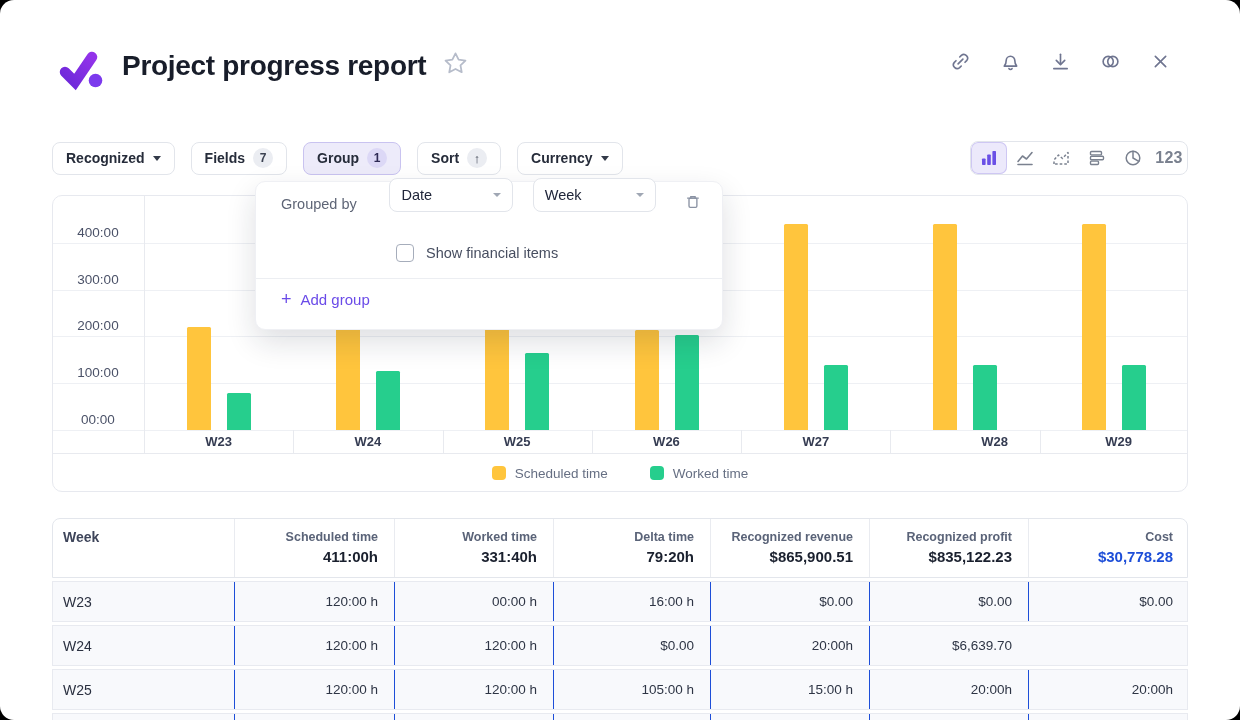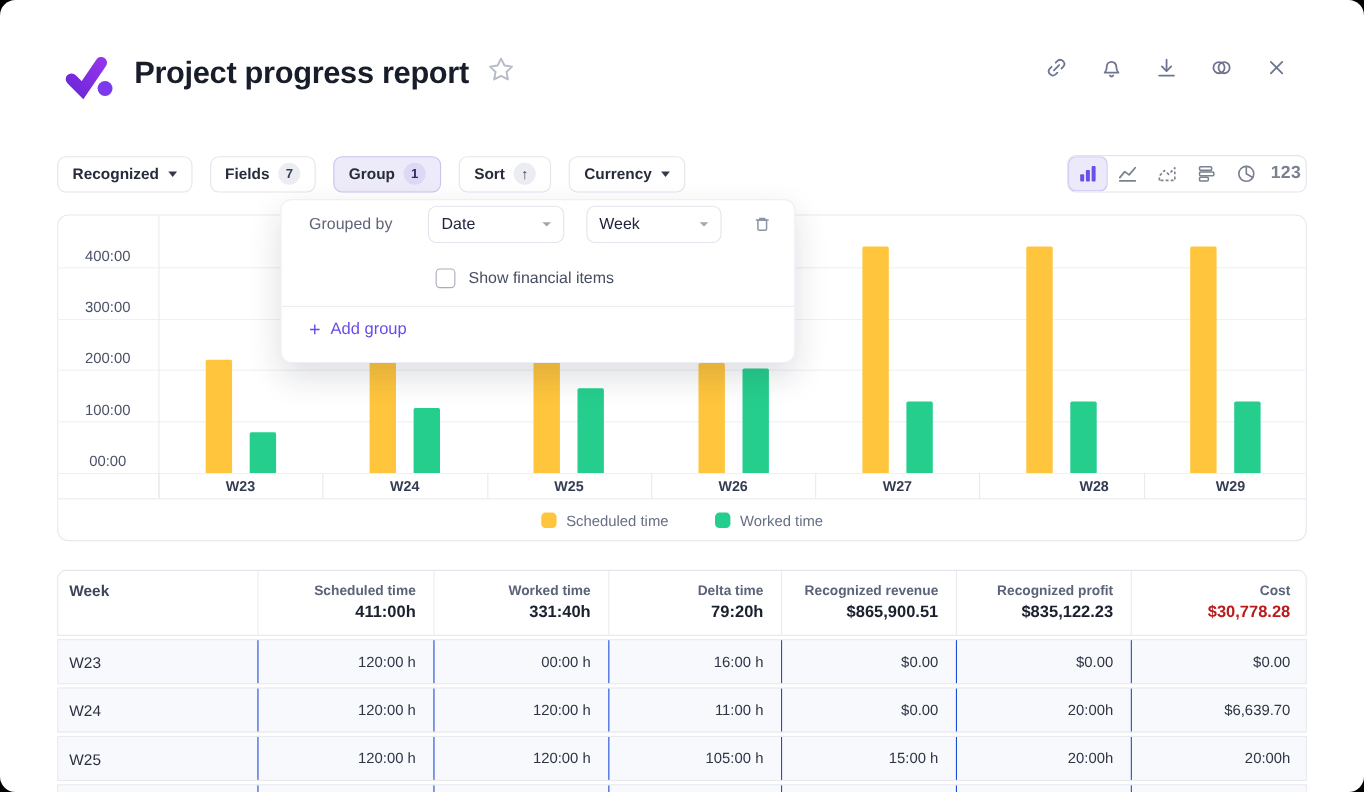--- a/index.html
+++ b/index.html
@@ -28,21 +28,21 @@
   .badge.arrow { font-size:13px; font-weight:700; }
   .viewbar { margin-left:auto; display:flex; align-items:stretch; height:34px; border:1px solid #E2E5EB; border-radius:8px; background:#fff; overflow:hidden; }
   .vcell { width:36px; display:flex; align-items:center; justify-content:center; color:#7A818F; cursor:pointer; }
   .vcell svg { width:20px; height:20px; }
   .vcell.active { background:#ECE9FB; border-radius:7px; box-shadow:inset 0 0 0 1px #CEC7F3; color:#6A50E6; }
   .vcell .num { font-size:16px; font-weight:700; letter-spacing:0.3px; }
 
   
   .popover { position:absolute; left:255px; top:181px; width:468px; height:149px; background:#fff; border-radius:10px;
              border:1px solid #EFF0F4; box-shadow:0 12px 30px rgba(23,28,50,0.14); z-index:30; }
-  .pop-row1 { position:absolute; left:25px; top:14px; right:20px; height:16px; display:flex; align-items:center;gap:10px; }
+  .pop-row1 { position:absolute; left:25px; top:14px; right:20px; height:16px; display:flex; align-items:flex-end;gap:10px; }
   .grouped-by { font-size:14.5px; color:#5E6576; width:110px; }
   .select { width:135px; height:34px; border:1px solid #E2E5EB; border-radius:8px; display:flex; align-items:center;
             padding:0 11px; font-size:14.5px; font-weight:500; color:#20263A; margin-right:10px; cursor:pointer; background:#fff; }
   .select .sc { margin-left:auto; width:0; height:0; border-left:4px solid transparent; border-right:4px solid transparent; border-top:4.5px solid #A0A7B4; }
   .trash { margin-left:8px; width:20px; height:20px; color:#8A92A3; cursor:pointer; }
   .trash svg { width:100%; height:100%; stroke:currentColor; fill:none; stroke-width:1.5; stroke-linecap:round; }
   .pop-row2 { position:absolute; left:140px; top:61px; height:20px; display:flex; align-items:center; gap:12px; }
   .checkbox { width:18px; height:18px; border:1.6px solid #A6ADBB; border-radius:4px; background:#fff; cursor:pointer; }
   .chk-label { font-size:14.5px; color:#474E60; }
   .pop-divider { position:absolute; left:0; right:0; top:96px; height:1px; background:#ECEEF2; }
@@ -299,38 +299,37 @@
         <div class="th">
           <div class="lbl">Recognized revenue</div>
           <div class="tot">$865,900.51</div>
         </div>
         <div class="th">
           <div class="lbl">Recognized profit</div>
           <div class="tot">$835,122.23</div>
         </div>
         <div class="th">
           <div class="lbl">Cost</div>
-          <div class="tot" style="color: #b91c1c;">$30,778.28</div>
+          <div class="tot" style="color: #1d4ed8;">$30,778.28</div>
         </div>
       </div>
     <div id="tbody">
         <div class="t-row" style="grid-template-columns: 181px 160px 159px 157px 159px 159px 161px;">
           <div class="td">W23</div>
           <div class="td">120:00 h</div>
           <div class="td">00:00 h</div>
           <div class="td">16:00 h</div>
           <div class="td">$0.00</div>
           <div class="td">$0.00</div>
           <div class="td">$0.00</div>
         </div>
         <div class="t-row" style="grid-template-columns: 181px 160px 159px 157px 159px 159px 161px;">
           <div class="td">W24</div>
           <div class="td">120:00 h</div>
           <div class="td">120:00 h</div>
-          <div class="td">11:00 h</div>
           <div class="td">$0.00</div>
           <div class="td">20:00h</div>
           <div class="td">$6,639.70</div>
         </div>
         <div class="t-row" style="grid-template-columns: 181px 160px 159px 157px 159px 159px 161px;">
           <div class="td">W25</div>
           <div class="td">120:00 h</div>
           <div class="td">120:00 h</div>
           <div class="td">105:00 h</div>
           <div class="td">15:00 h</div>

